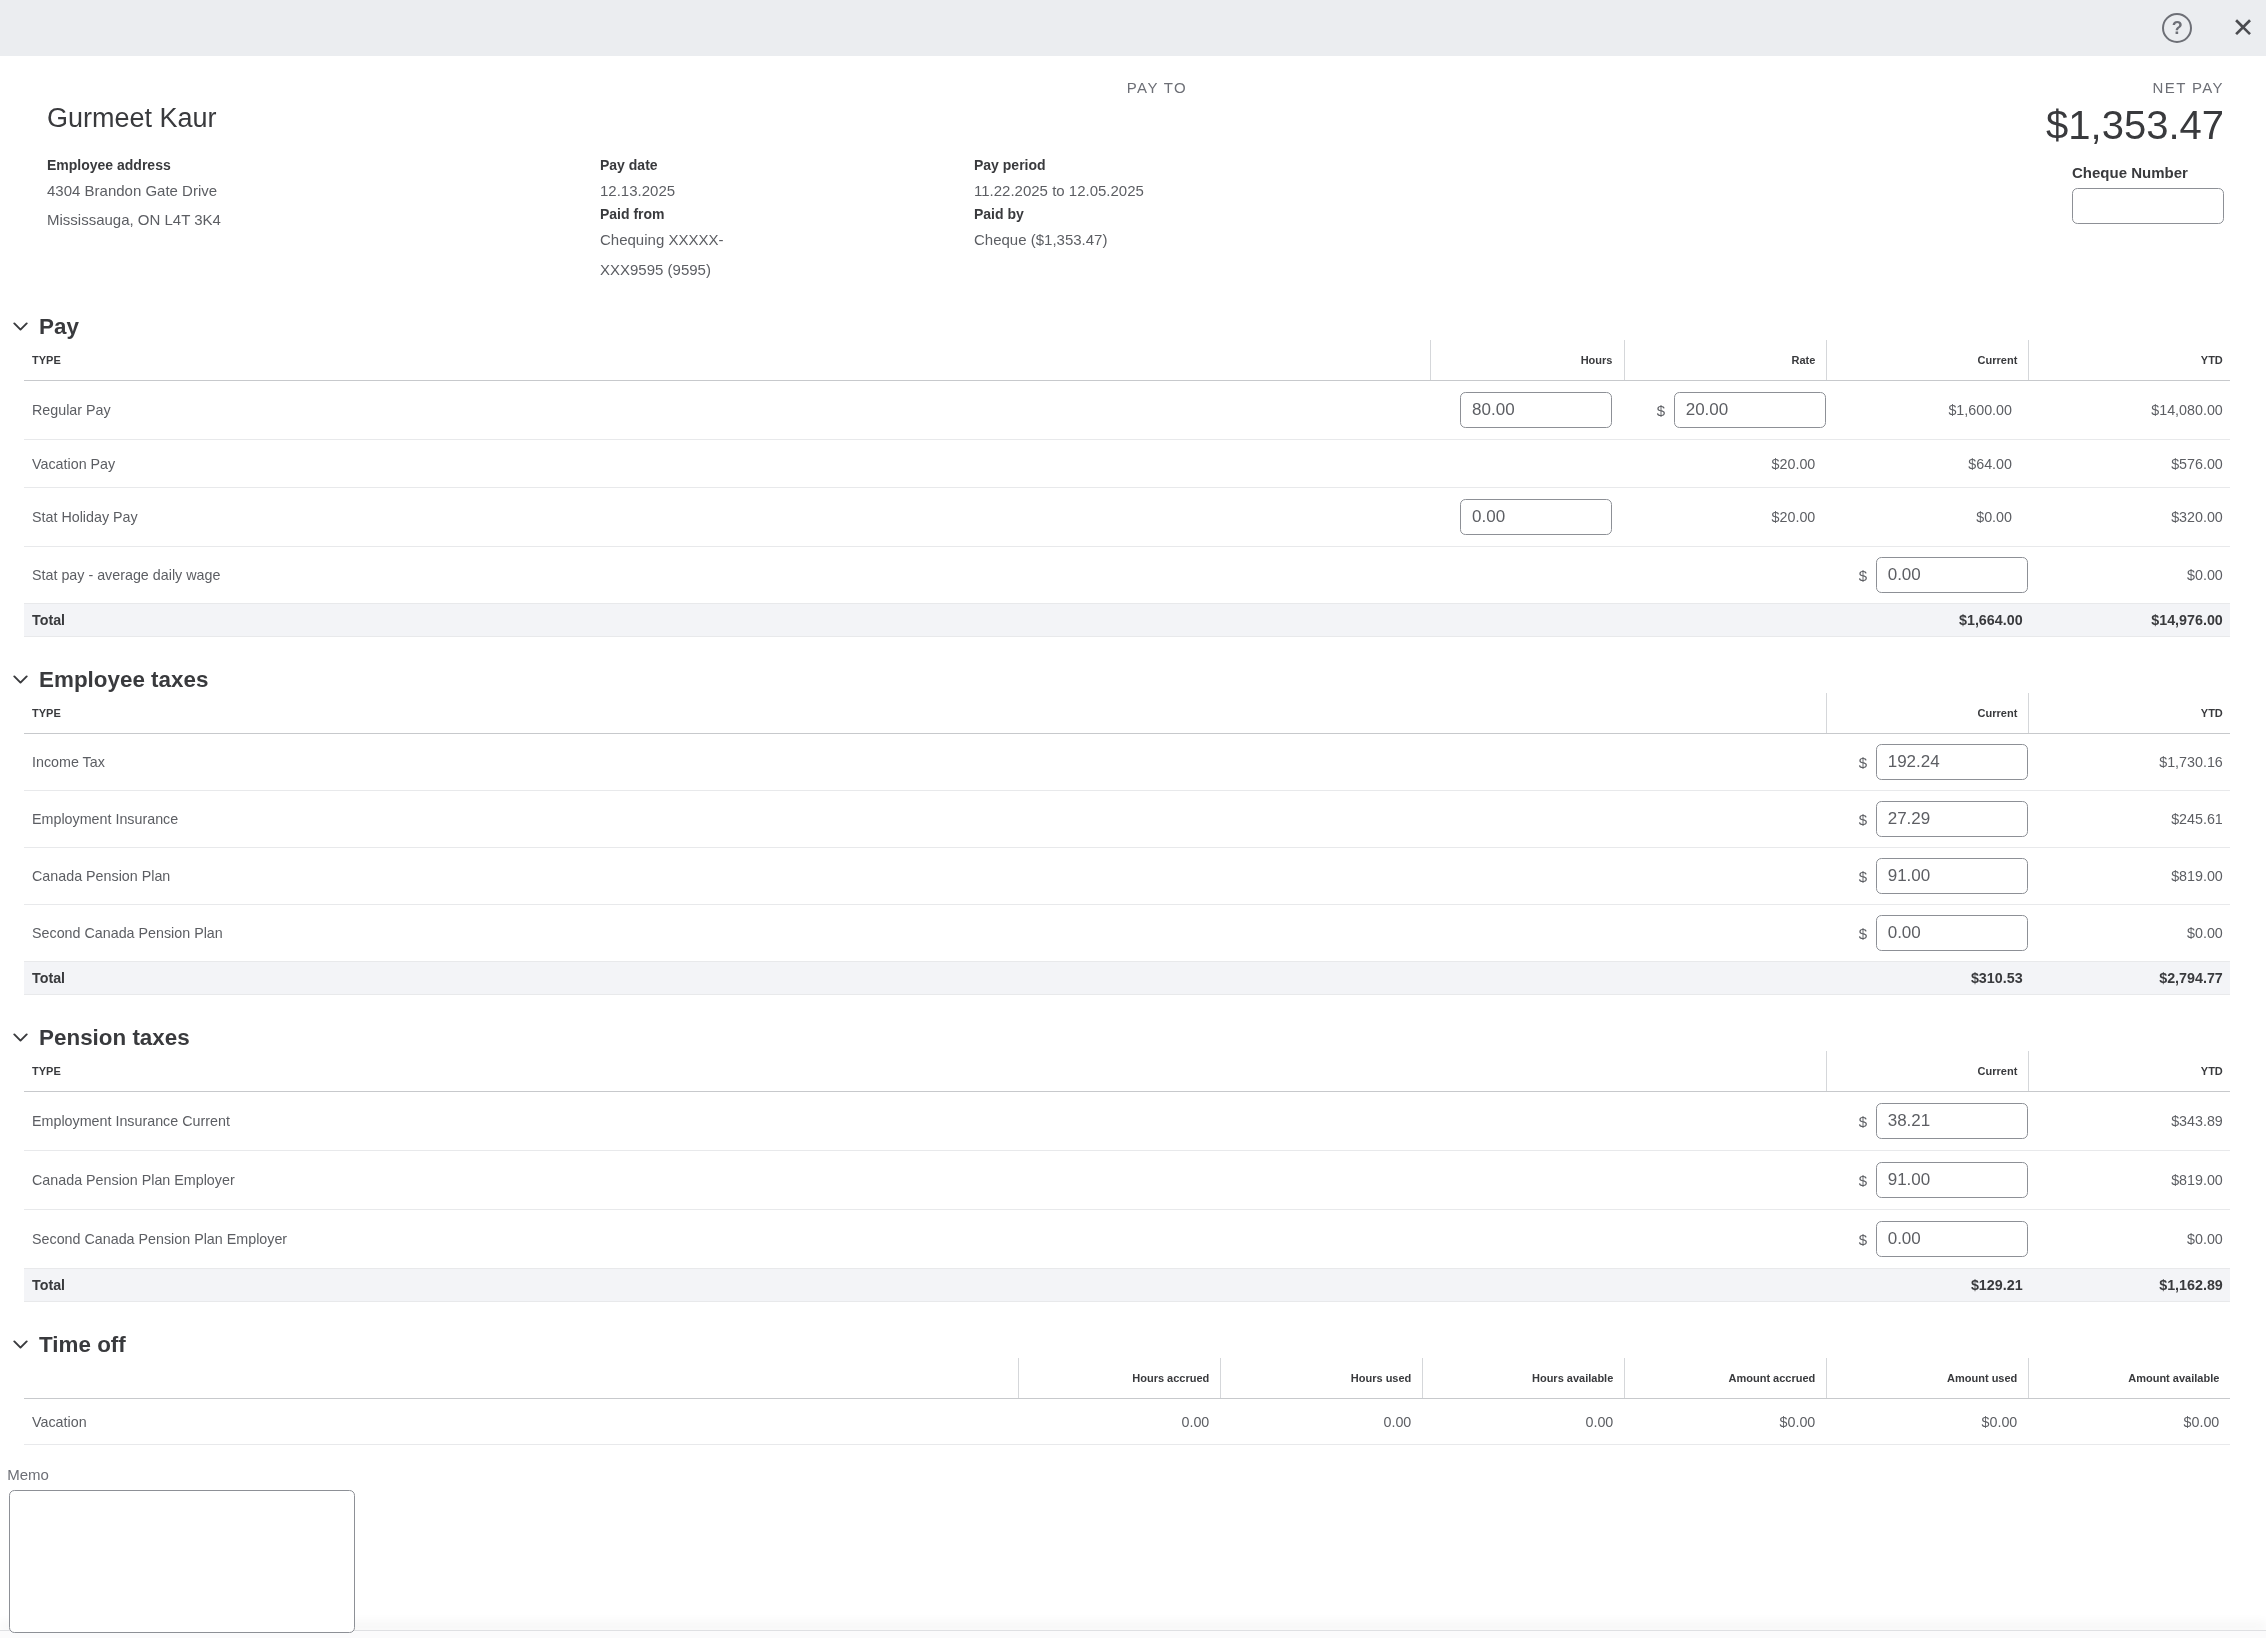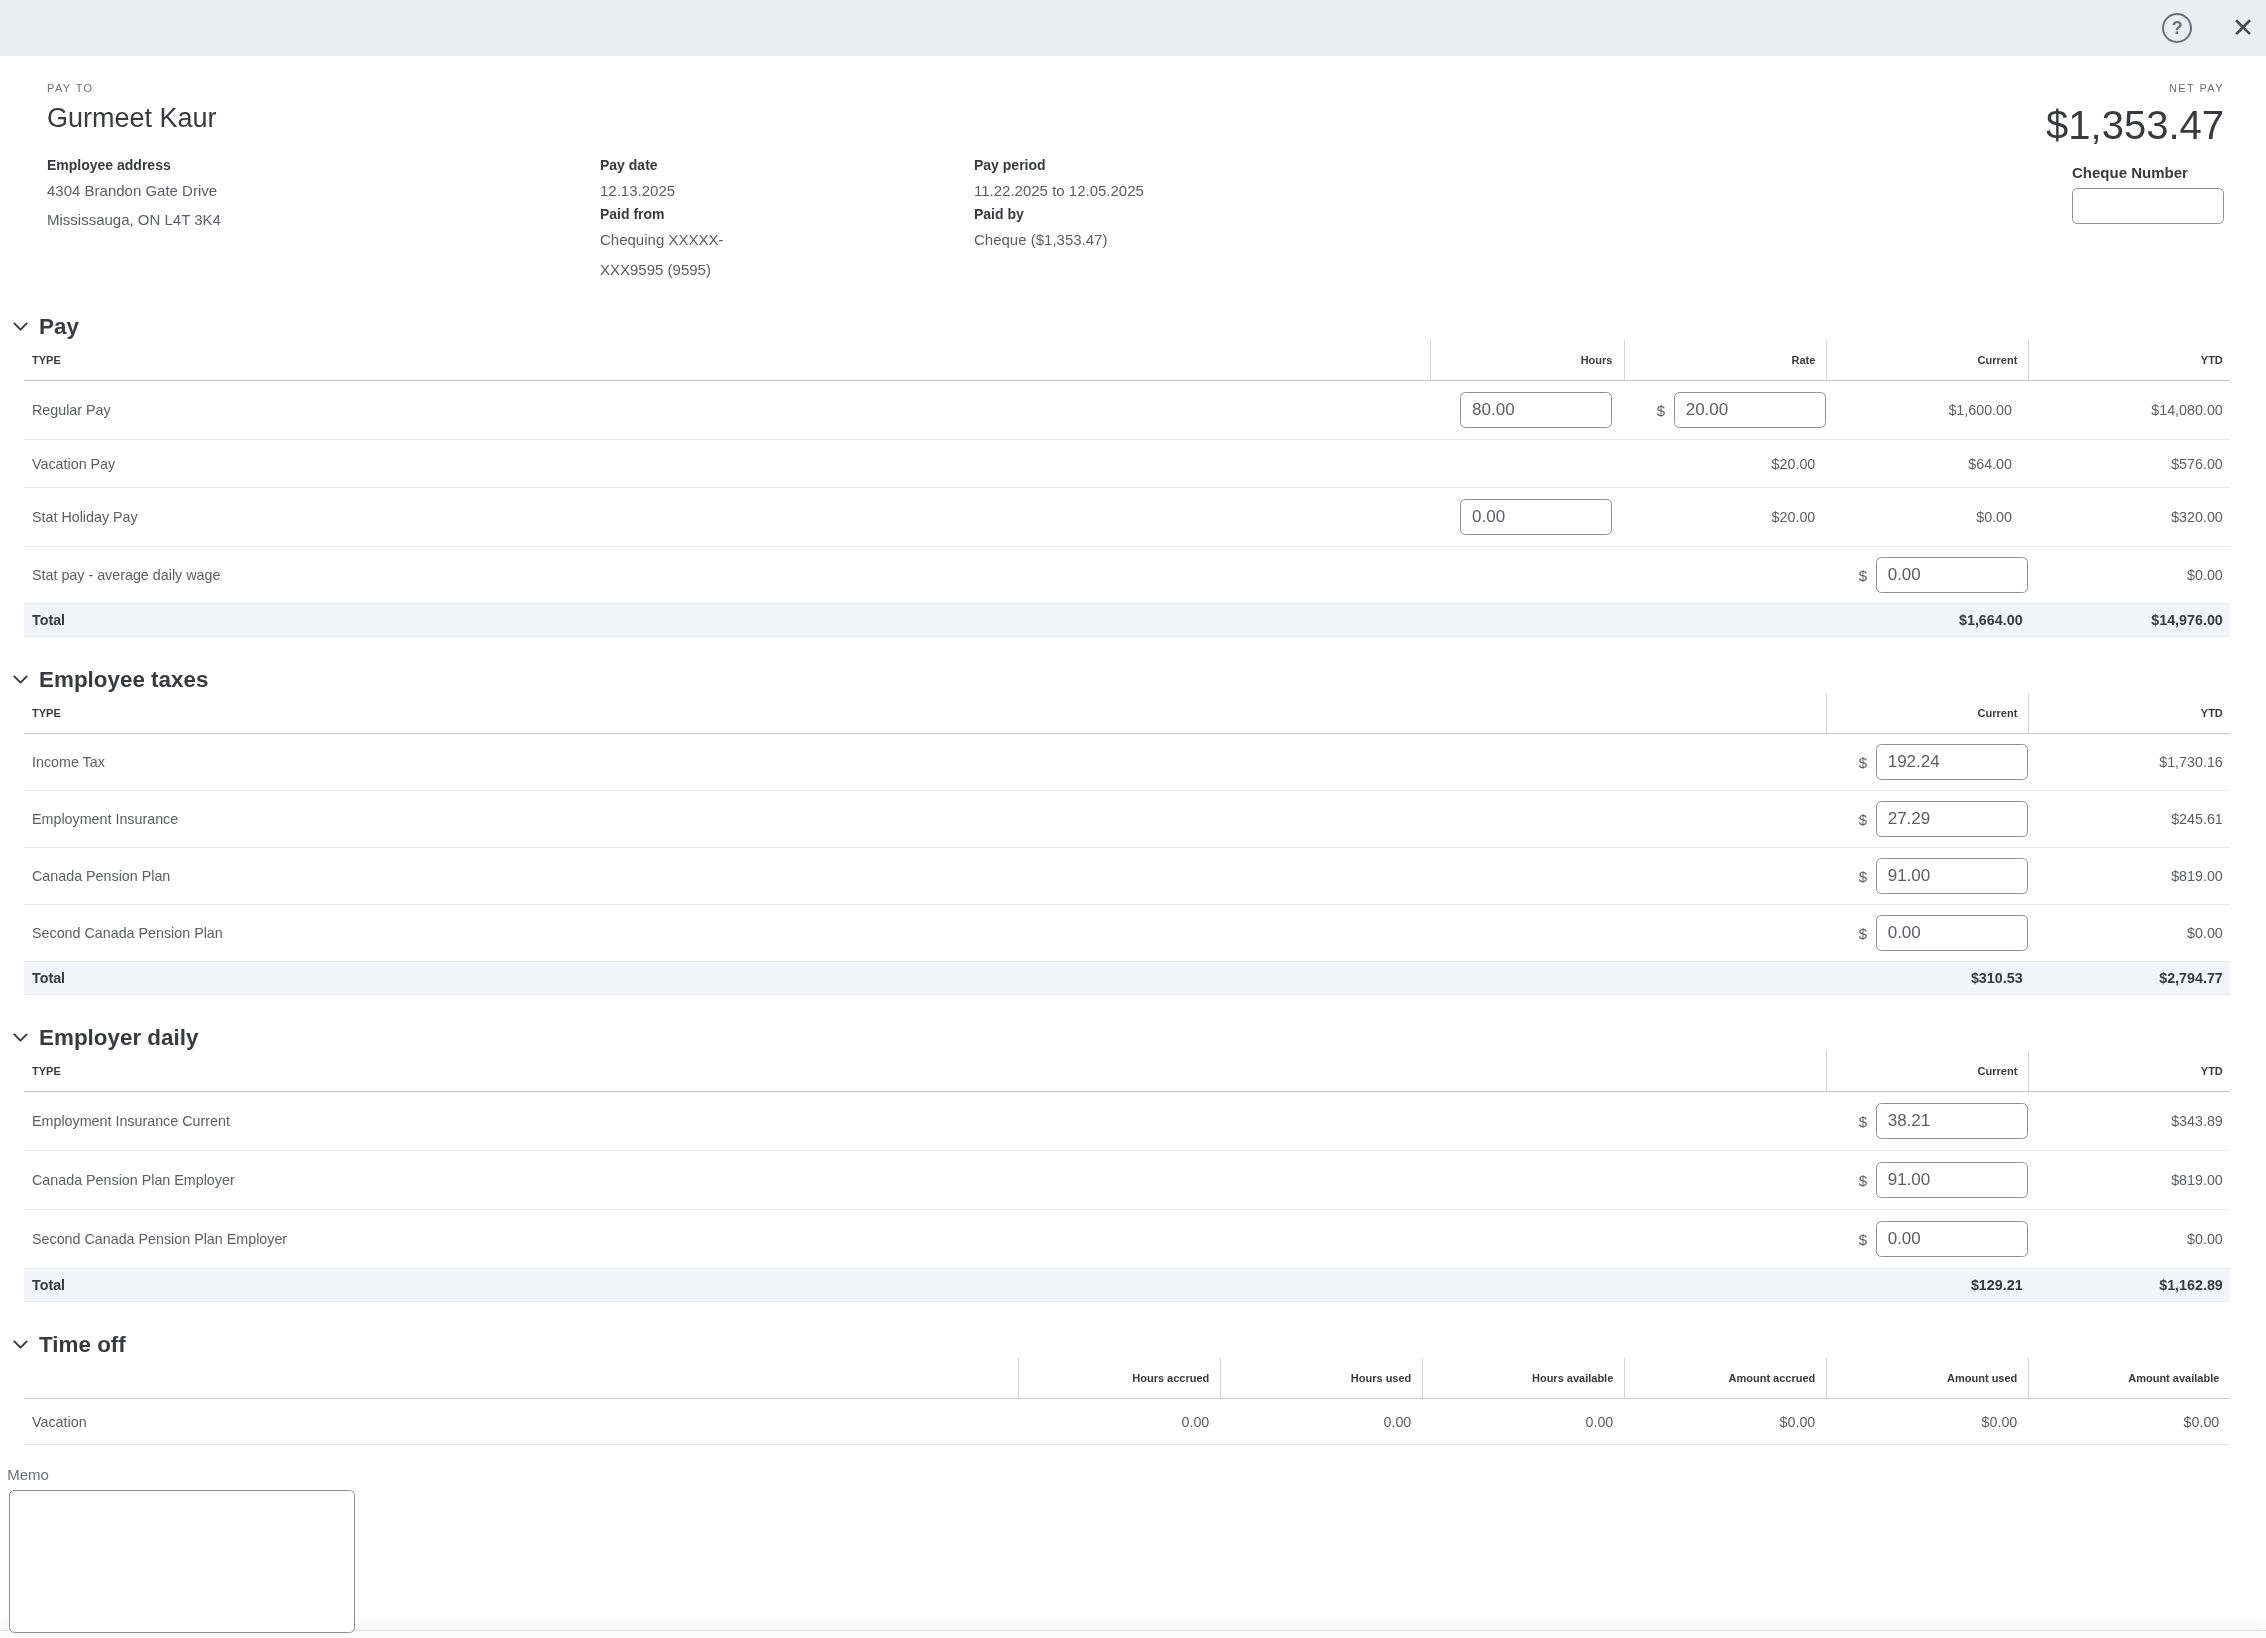--- a/index.html
+++ b/index.html
@@ -23,21 +23,21 @@
     display:flex; align-items:center; justify-content:center;
     cursor:pointer; user-select:none;
   }
   .close-icon {
     color:#4b4c50; font-size:27px; font-weight:300; line-height:1;
     cursor:pointer; user-select:none; padding:0 3.6px;
   }
   
   .summary { padding:23px 0 0 47px; position:relative; }
   .eyebrow {
-    font-size:11px; letter-spacing:1.4px; color:#6d6f76; line-height:18px;
+    font-size:15px; letter-spacing:1.4px; color:#6d6f76; line-height:18px;text-align:center;
   }
   .payee-name { font-size:27px; font-weight:400; color:#393a3d; line-height:34px; margin-top:3.6px; }
   .info-row { display:flex; margin-top:21.5px; }
   .info-col-1 { width:553px; }
   .info-col-2 { width:374px; }
   .info-col-3 { width:537px; }
   .info-label { font-size:14px; font-weight:bold; color:#393a3d; line-height:19.7px; }
   .info-value { font-size:15px; color:#5c5e63; line-height:29.6px; }
   .info-label + .info-label, .info-value + .info-label { margin-top:0; }
   .netpay-block {
@@ -380,21 +380,21 @@
   </div>
 </div>
 
 <div class="section">
   <div class="section-title">
     <span class="chev">
       <svg width="15" height="9.9" viewBox="0 0 17 11">
           <polyline points="1.5,1.5 8.5,8.5 15.5,1.5" fill="none" stroke="#393a3d" stroke-width="2.2" stroke-linecap="round" stroke-linejoin="round"></polyline>
         </svg>
     </span>
-    <span>Employer daily</span>
+    <span>Pension taxes</span>
   </div>
 
   <div class="tbl">
     <div class="thead">
       <div class="c first col-type">
           <span class="th">TYPE</span>
         </div>
       <div class="c col-cur vsep pr12">
           <span class="th">Current</span>
         </div>

